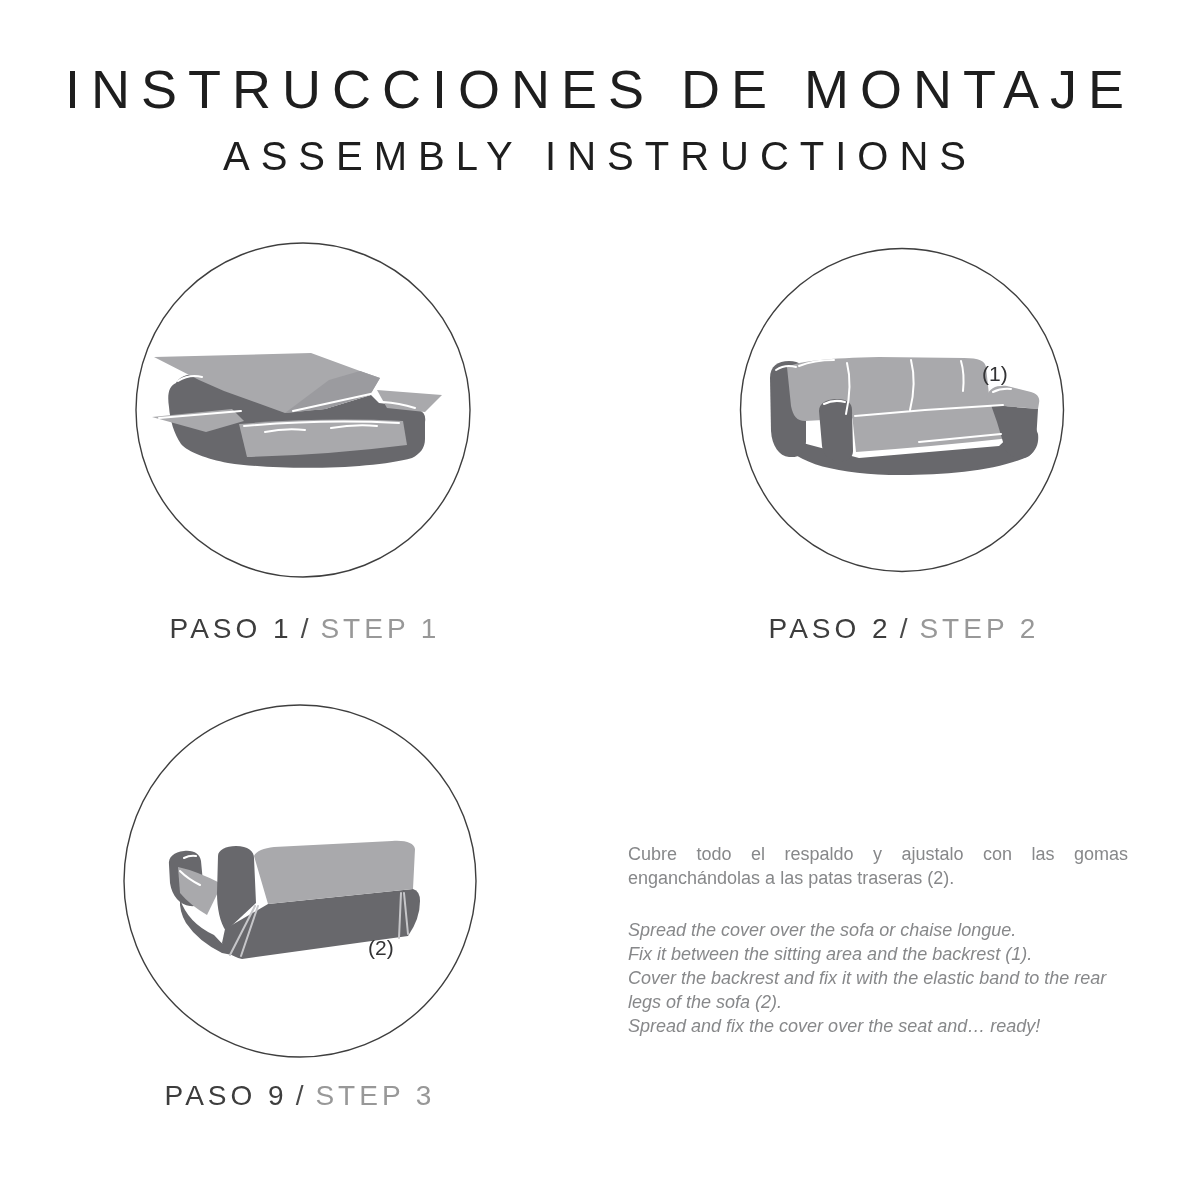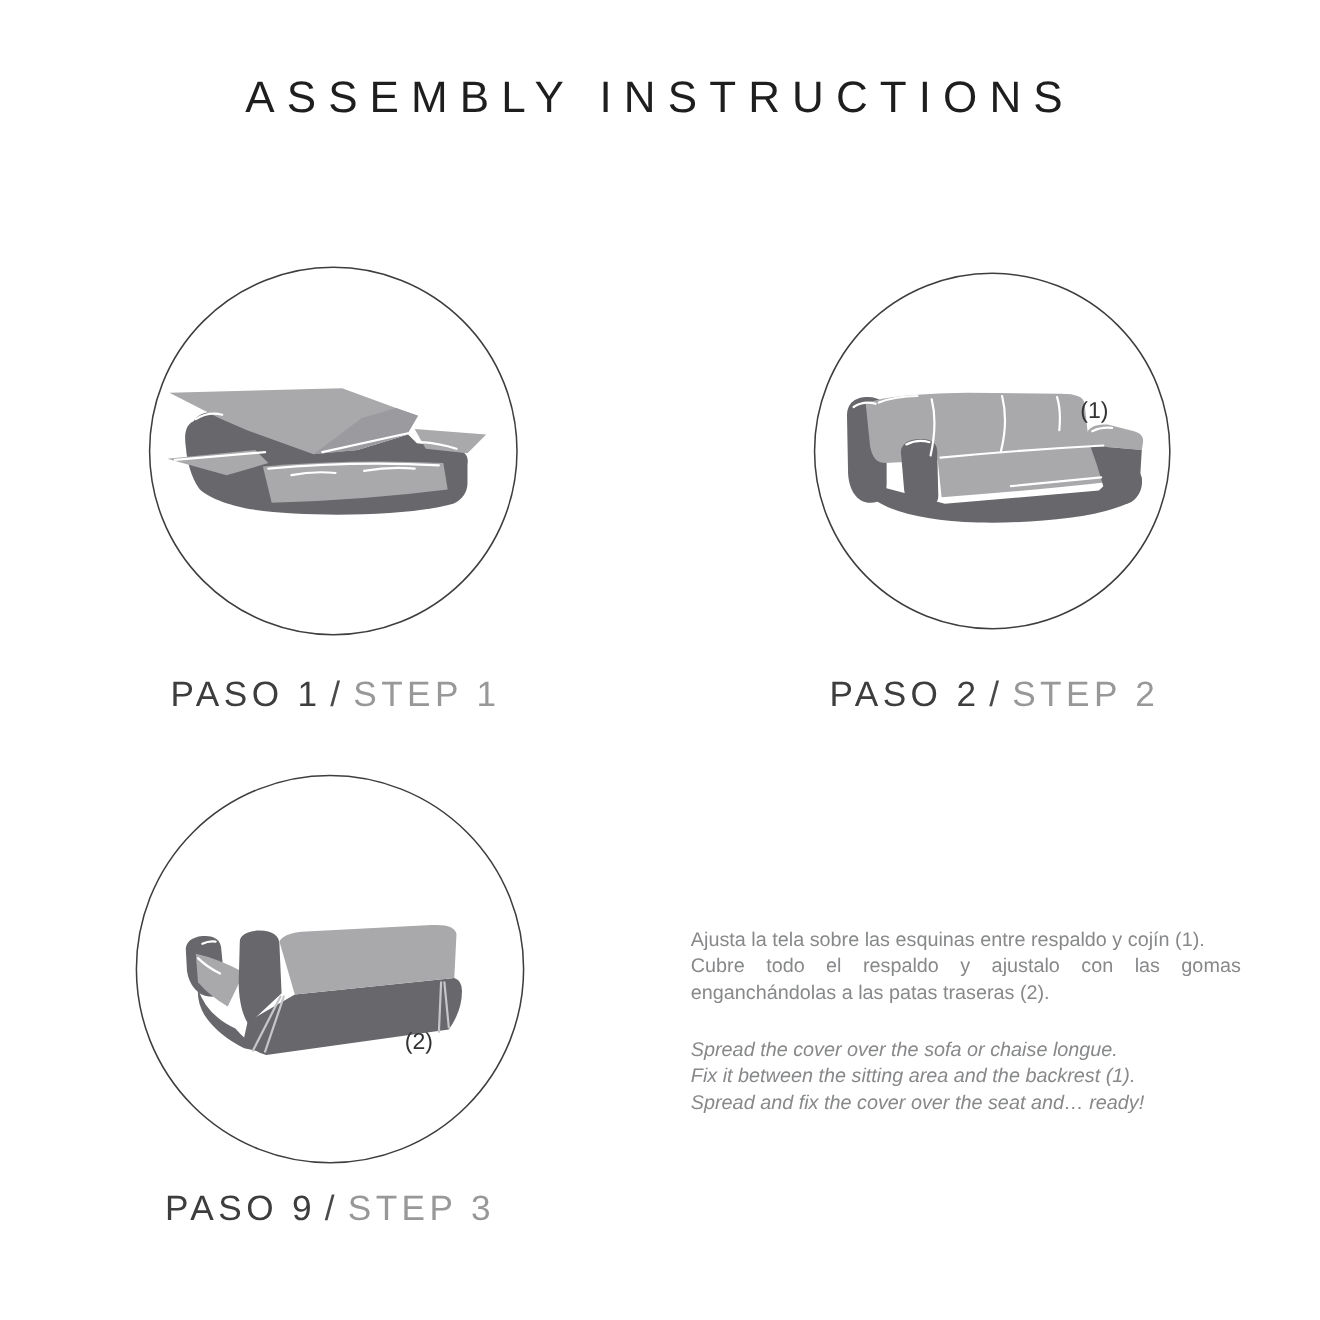--- a/index.html
+++ b/index.html
@@ -33,21 +33,21 @@
   
   svg{display:block;}
   .circle-outline{fill:none;stroke:#3e3e3e;stroke-width:1.4px;}
   .dk{fill:#68686c;}
   .lt{fill:#a9a9ac;}
   .md{fill:#9b9b9f;}
   .hl{fill:none;stroke:#ffffff;stroke-width:2px;stroke-linecap:round;}
   .strap{fill:none;stroke:#c6c6c9;stroke-width:2px;stroke-linecap:round;}
   
   .step-label{
-    font-size:32px;
+    font-size:28px;
     letter-spacing:4px;
     text-align:center;
     white-space:nowrap;
     font-weight:400;
   }
   .step-label .es{color:#3d3d3d;}
   .step-label .sep{color:#4a4a4a;margin:0 8px;}
   .step-label .en{color:#989898;}
   
   .marker{
@@ -65,20 +65,21 @@
   .instructions p{margin:0;}
   .instructions .es p{text-align:justify;}
   .instructions .en{margin-top:28px;font-style:italic;}
 </style>
 </head>
 <body>
 
 <div id="page">
 
   <div class="abs title">
+    <div class="title-line1">INSTRUCCIONES DE MONTAJE</div>
     <div class="title-line2">ASSEMBLY INSTRUCTIONS</div>
   </div>
 
   <svg class="abs" style="left:133px;top:240px;" width="340" height="340" viewBox="0 0 340 340" aria-label="step 1 sofa illustration">
     <circle class="circle-outline" cx="170" cy="170" r="167"></circle>
 
     <path class="dk" d="M36,167 C34,154 36,146 43,143 C47,135 60,132 72,136 L95,149 L152,172 L192,169 L238,155 L246,163 L272,166 L286,170 C291,172 293,176 292,182 L292,199 C292,208 287,214 279,218 C240,229 150,231 95,223 C74,219 55,212 48,204 C41,194 37,180 36,167 Z"></path>
 
     <path class="lt" d="M21,117 L178,113 L227,131 L247,138 L237,155 L192,169 L152,173 L91,151 L66,140 Z"></path>
     <path class="md" d="M152,173 L192,169 L237,155 L247,138 L227,131 L196,140 Z"></path>
@@ -135,23 +136,23 @@
   </div>
   <div class="abs step-label" style="left:739px;top:613px;width:330px;">
     <span class="es">PASO 2</span><span class="sep">/</span><span class="en">STEP 2</span>
   </div>
   <div class="abs step-label" style="left:122px;top:1080px;width:356px;">
     <span class="es">PASO 9</span><span class="sep">/</span><span class="en">STEP 3</span>
   </div>
 
   <div class="abs instructions">
     <div class="es">
-      <p>Ajusta la tela sobre las esquinas entre respaldo y cojín (1).</p>
       <p>Cubre todo el respaldo y ajustalo con las gomas enganchándolas a las patas traseras (2).</p>
     </div>
     <div class="en">
       <p>Spread the cover over the sofa or chaise longue.</p>
       <p>Fix it between the sitting area and the backrest (1).</p>
+      <p>Cover the backrest and fix it with the elastic band to the rear legs of the sofa (2).</p>
       <p>Spread and fix the cover over the seat and… ready!</p>
     </div>
   </div>
 
 </div>
 
 </body></html>

